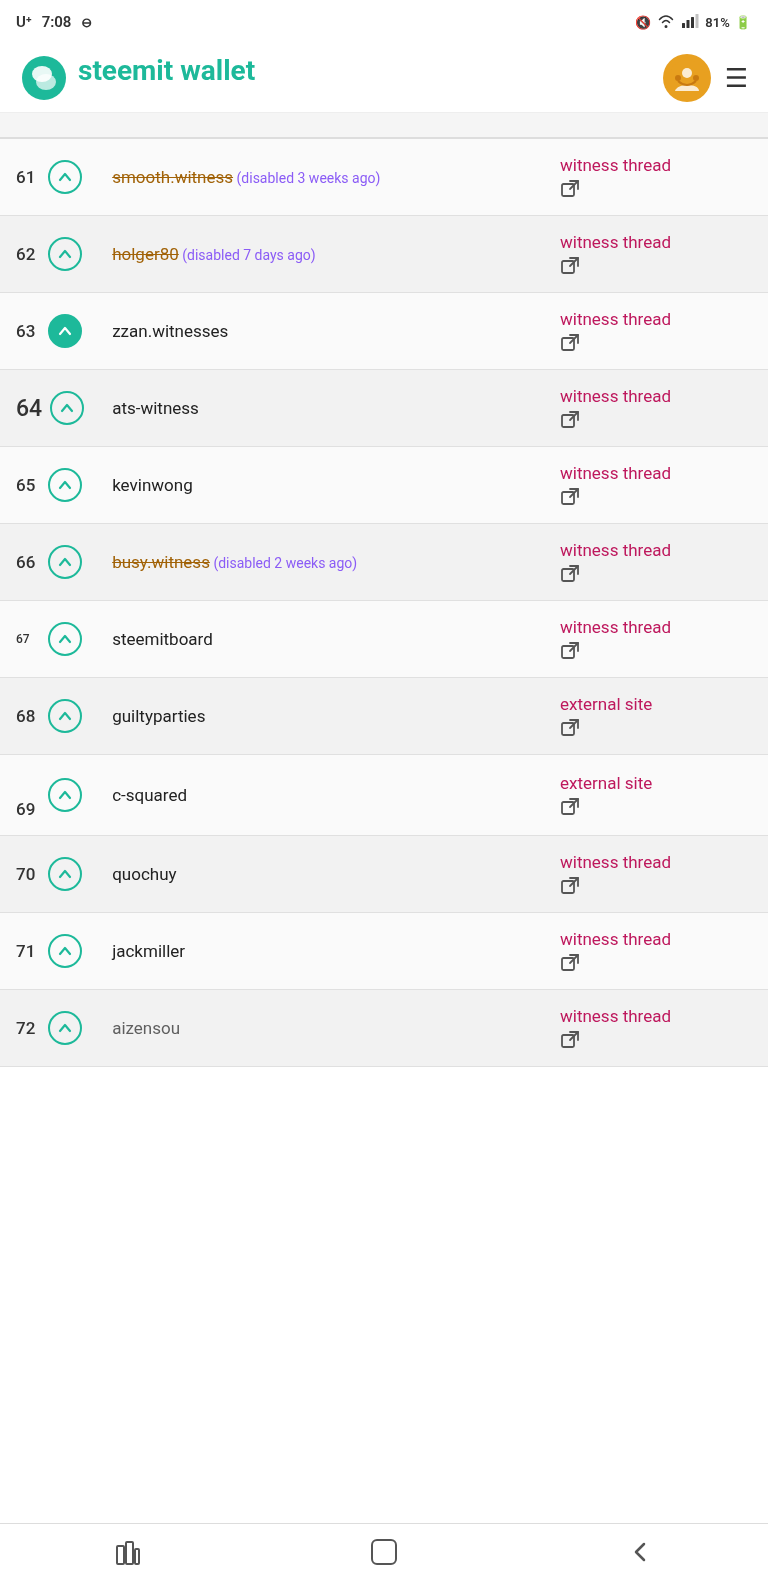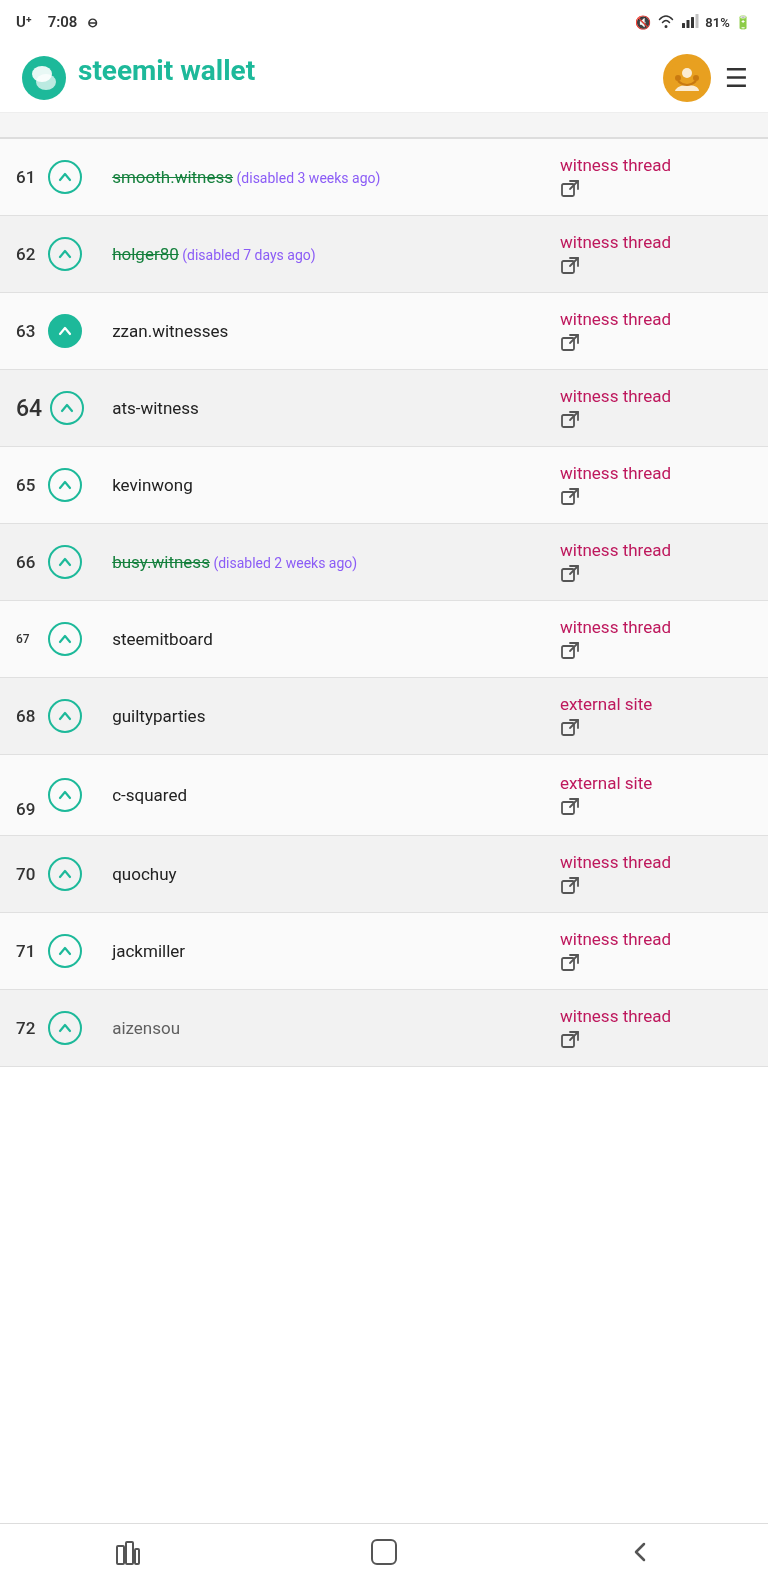--- a/index.html
+++ b/index.html
@@ -140,21 +140,21 @@
       height: 18px;
     }
     .col-name {
       padding: 16px 12px;
       font-size: 17px;
       color: #222;
       vertical-align: middle;
     }
     .disabled-name {
       text-decoration: line-through;
-      color: #15803d;
+      color: #a16207;
     }
     .disabled-info {
       color: #8b5cf6;
       font-size: 14px;
     }
     .col-thread {
       width: 220px;
       padding: 16px 12px;
       vertical-align: middle;
     }
@@ -195,21 +195,21 @@
       width: 60px;
       height: 40px;
     }
   </style>
 </head>
 <body>
 
 <div class="status-bar">
   <div class="status-left">
     <span>U⁺</span>
-    <span style="margin-left:12px;">7:08</span>
+    <span style="margin-left:6px;">7:08</span>
     <span style="margin-left:6px;font-size:13px;">⊖</span>
   </div>
   <div class="status-right">
     <span>🔇</span>
     <span>
       <svg width="18" height="14" viewBox="0 0 18 14" fill="none">
         <path d="M9 11a1.5 1.5 0 1 1 0 3 1.5 1.5 0 0 1 0-3z" fill="#333"></path>
         <path d="M5.5 8.5C6.7 7.2 7.75 6.5 9 6.5s2.3.7 3.5 2" stroke="#333" stroke-width="1.5" fill="none" stroke-linecap="round"></path>
         <path d="M2.5 5.5C4.5 3.3 6.6 2 9 2s4.5 1.3 6.5 3.5" stroke="#333" stroke-width="1.5" fill="none" stroke-linecap="round"></path>
       </svg>

